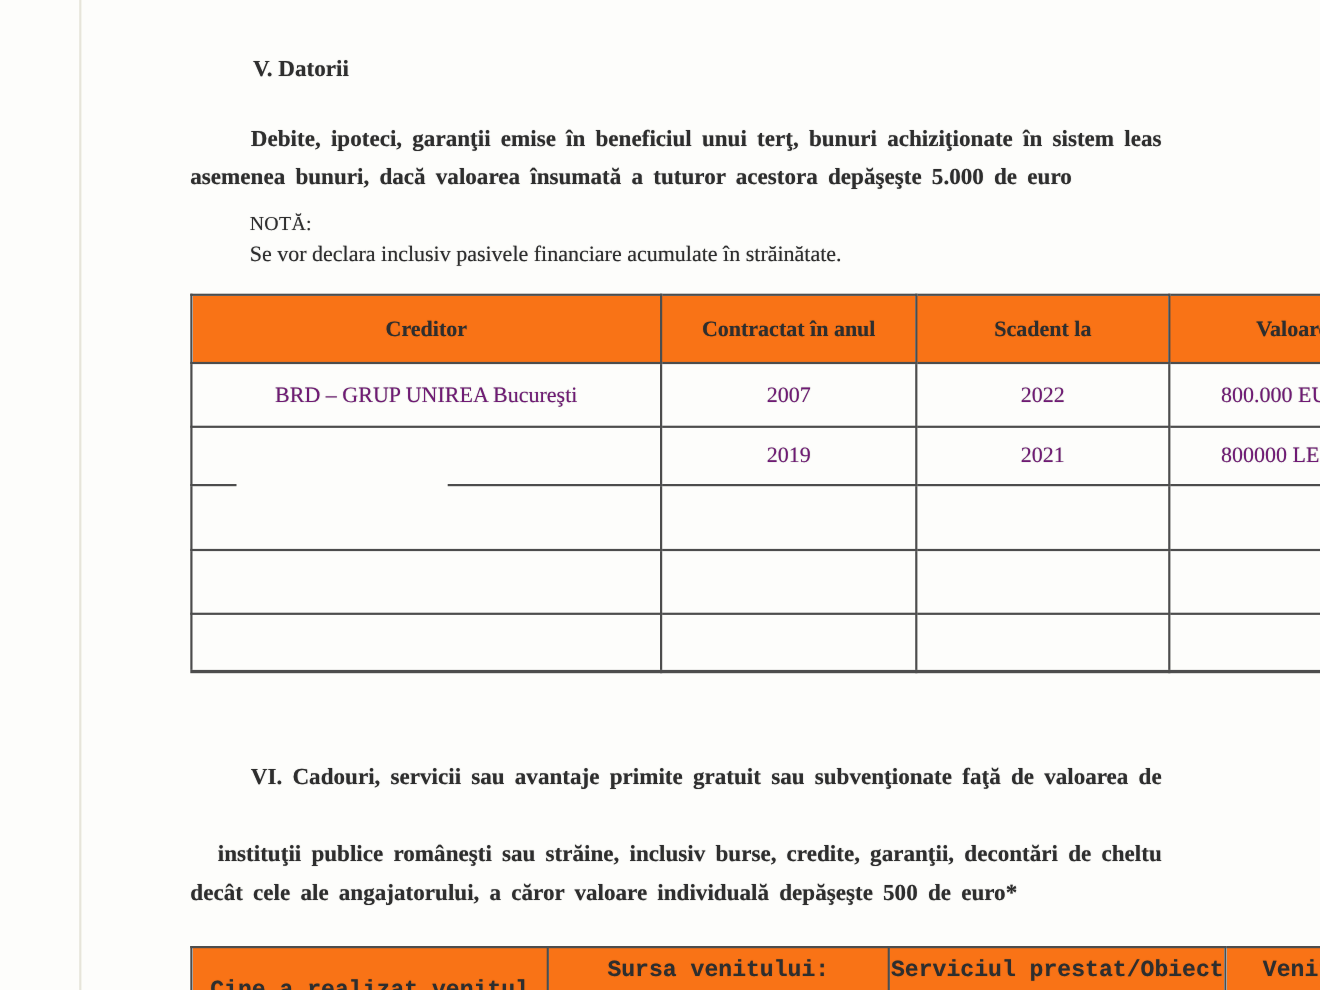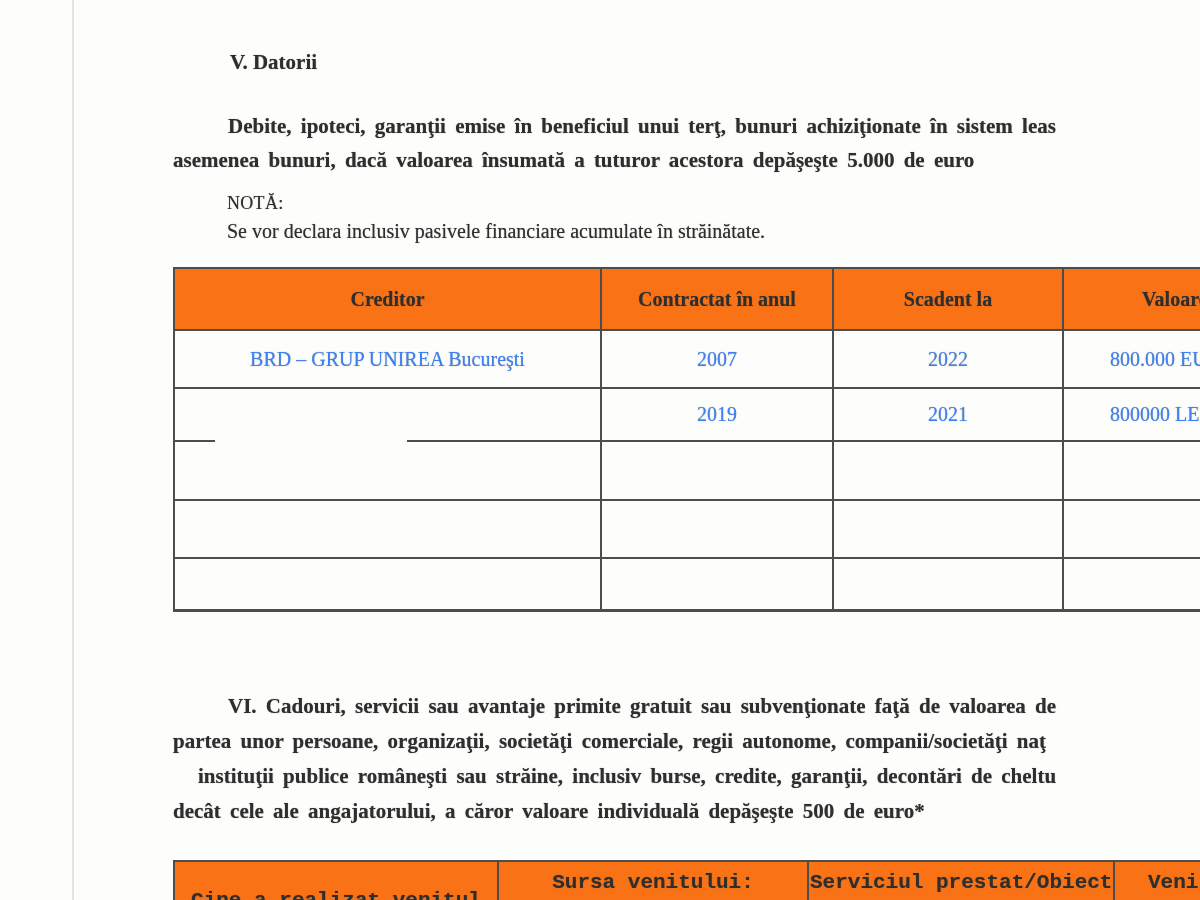--- a/index.html
+++ b/index.html
@@ -25,21 +25,21 @@
              text-align:center;vertical-align:middle;overflow:hidden;
              text-shadow:0 0 1px rgba(45,45,45,.5);}
   table.scan th{background:#f97316;font-weight:bold;}
   #debt-table{left:173px;top:267px;width:1280px;}
   #debt-table th{height:58px;}
   #debt-table .r1 td{height:54px;}
   #debt-table .r2 td{height:49px;}
   #debt-table .r3 td{height:55px;}
   #debt-table .r4 td{height:54px;}
   #debt-table .r5 td{height:48px;}
-  #debt-table td{font-size:20px;color:#3b82f6;}
+  #debt-table td{font-size:20px;color:#701a75;}
   .val-h{text-align:left !important;padding-left:78px;white-space:nowrap;}
   .val-c{text-align:left !important;padding-left:46px;white-space:nowrap;}
   #debt-table{border-bottom:3px solid #4d4d4d;}
   .border-patch{position:absolute;left:215px;top:440px;width:192px;height:6px;background:#fdfdfb;}
 
   #gift-table{left:173px;top:860px;width:1280px;}
   #gift-table th{height:75px;vertical-align:top;}
   #gift-table th .inner{margin-top:8px;white-space:nowrap;font-size:21px;font-family:Liberation Mono, monospace;}
   #gift-table th .inner.low{margin-top:26px;}
   #gift-table th .left-h{text-align:left;padding-left:32px;}
@@ -100,21 +100,20 @@
       <td></td>
       <td></td>
       <td></td>
       <td class="val-c"></td>
     </tr>
   </tbody>
     </table>
   <div class="border-patch"></div>
 
   <div class="txt bold pvi1">VI. Cadouri, servicii sau avantaje primite gratuit sau subvenţionate faţă de valoarea de</div>
-  <div class="txt bold pvi2">partea unor persoane, organizaţii, societăţi comerciale, regii autonome, companii/societăţi naţ</div>
   <div class="txt bold pvi3">instituţii publice româneşti sau străine, inclusiv burse, credite, garanţii, decontări de cheltu</div>
   <div class="txt bold pvi4">decât cele ale angajatorului, a căror valoare individuală depăşeşte 500 de euro*</div>
 
   <table class="scan" id="gift-table">
     <colgroup>
         <col style="width:324px">
         <col style="width:310px">
         <col style="width:306px">
         <col style="width:340px">
       </colgroup>

